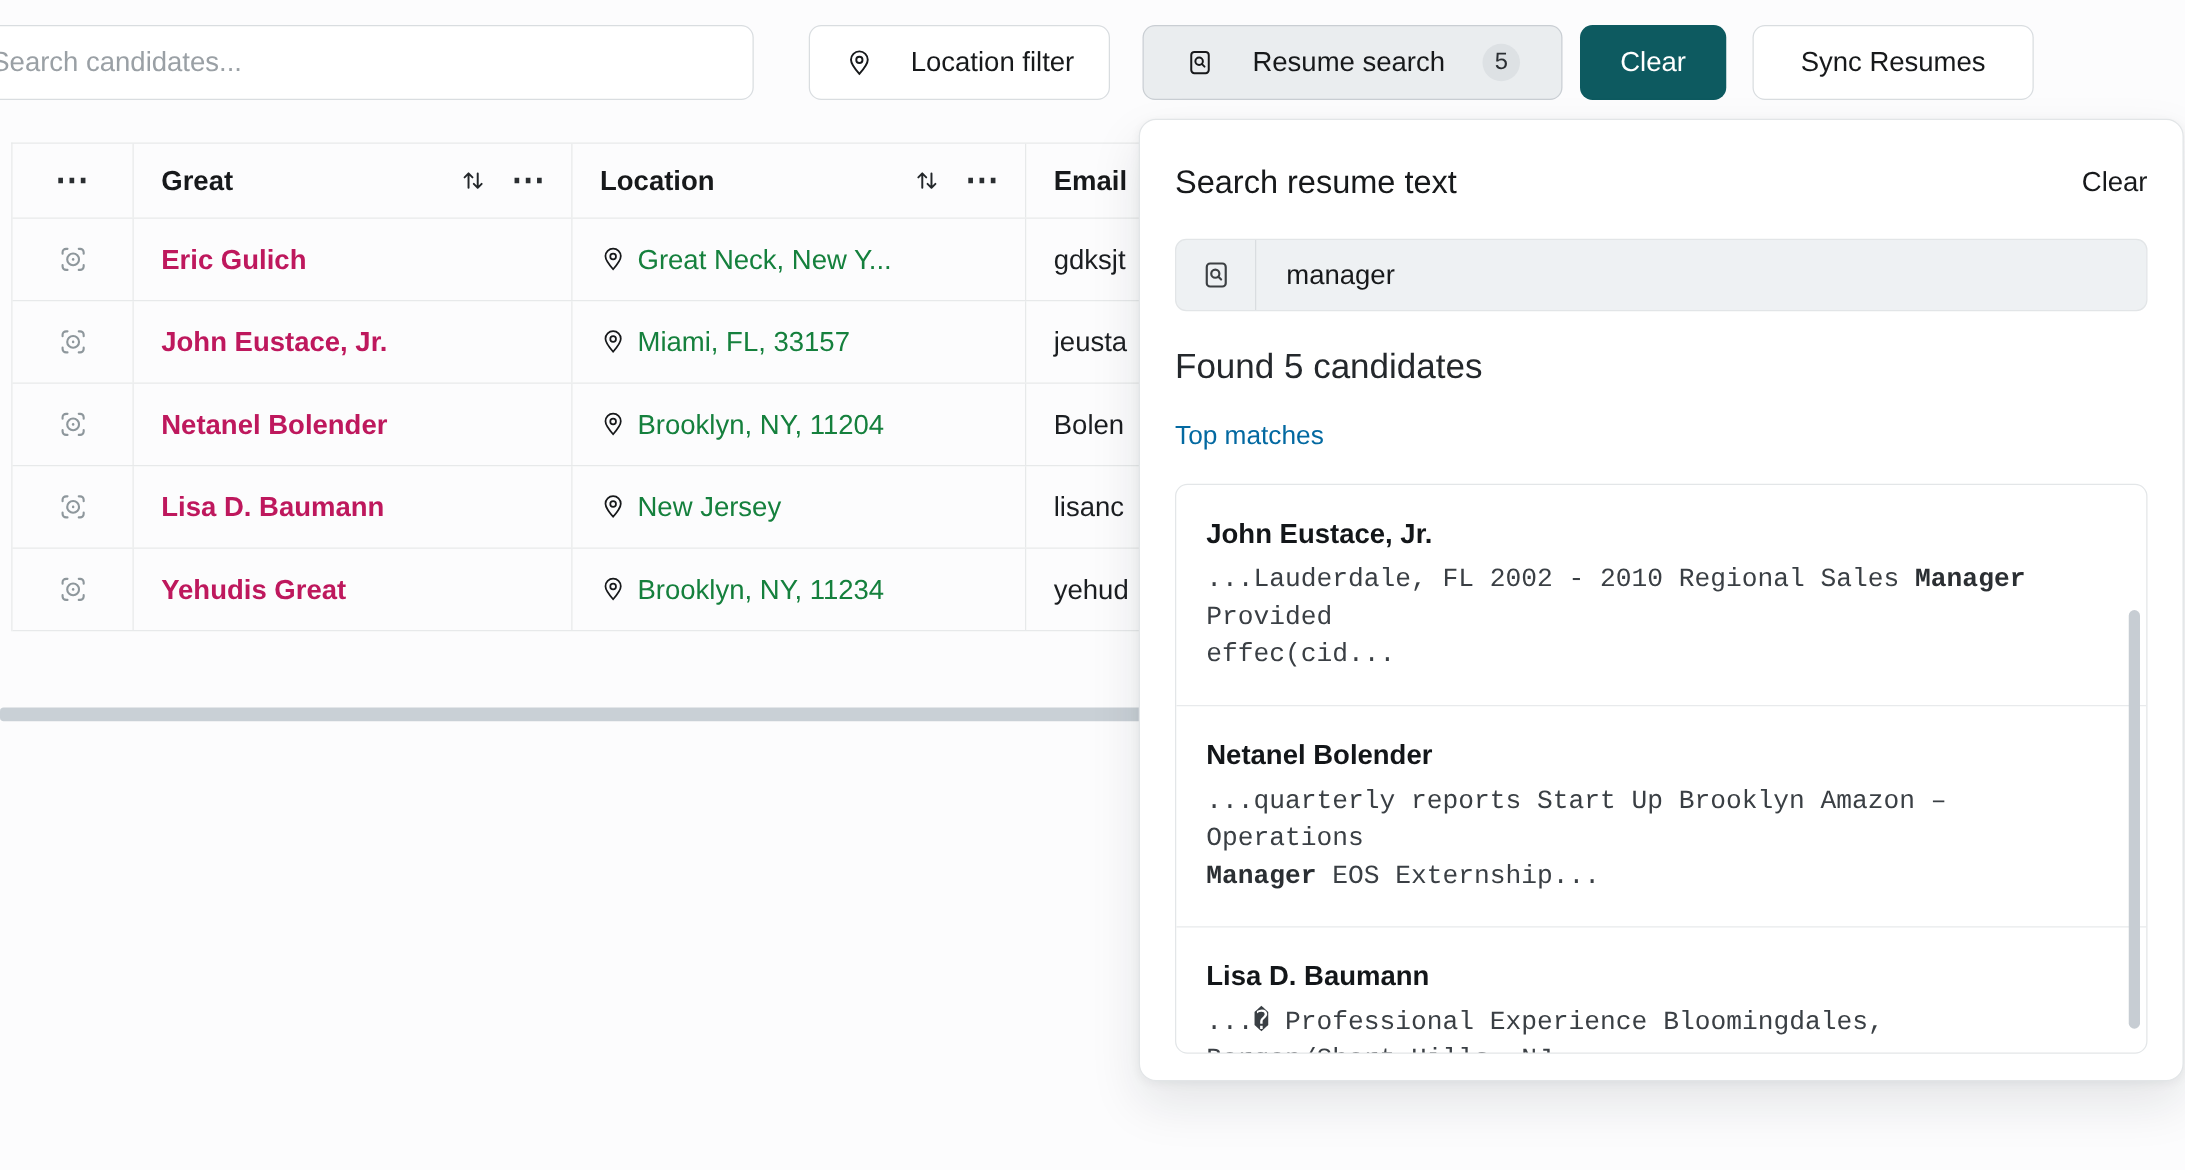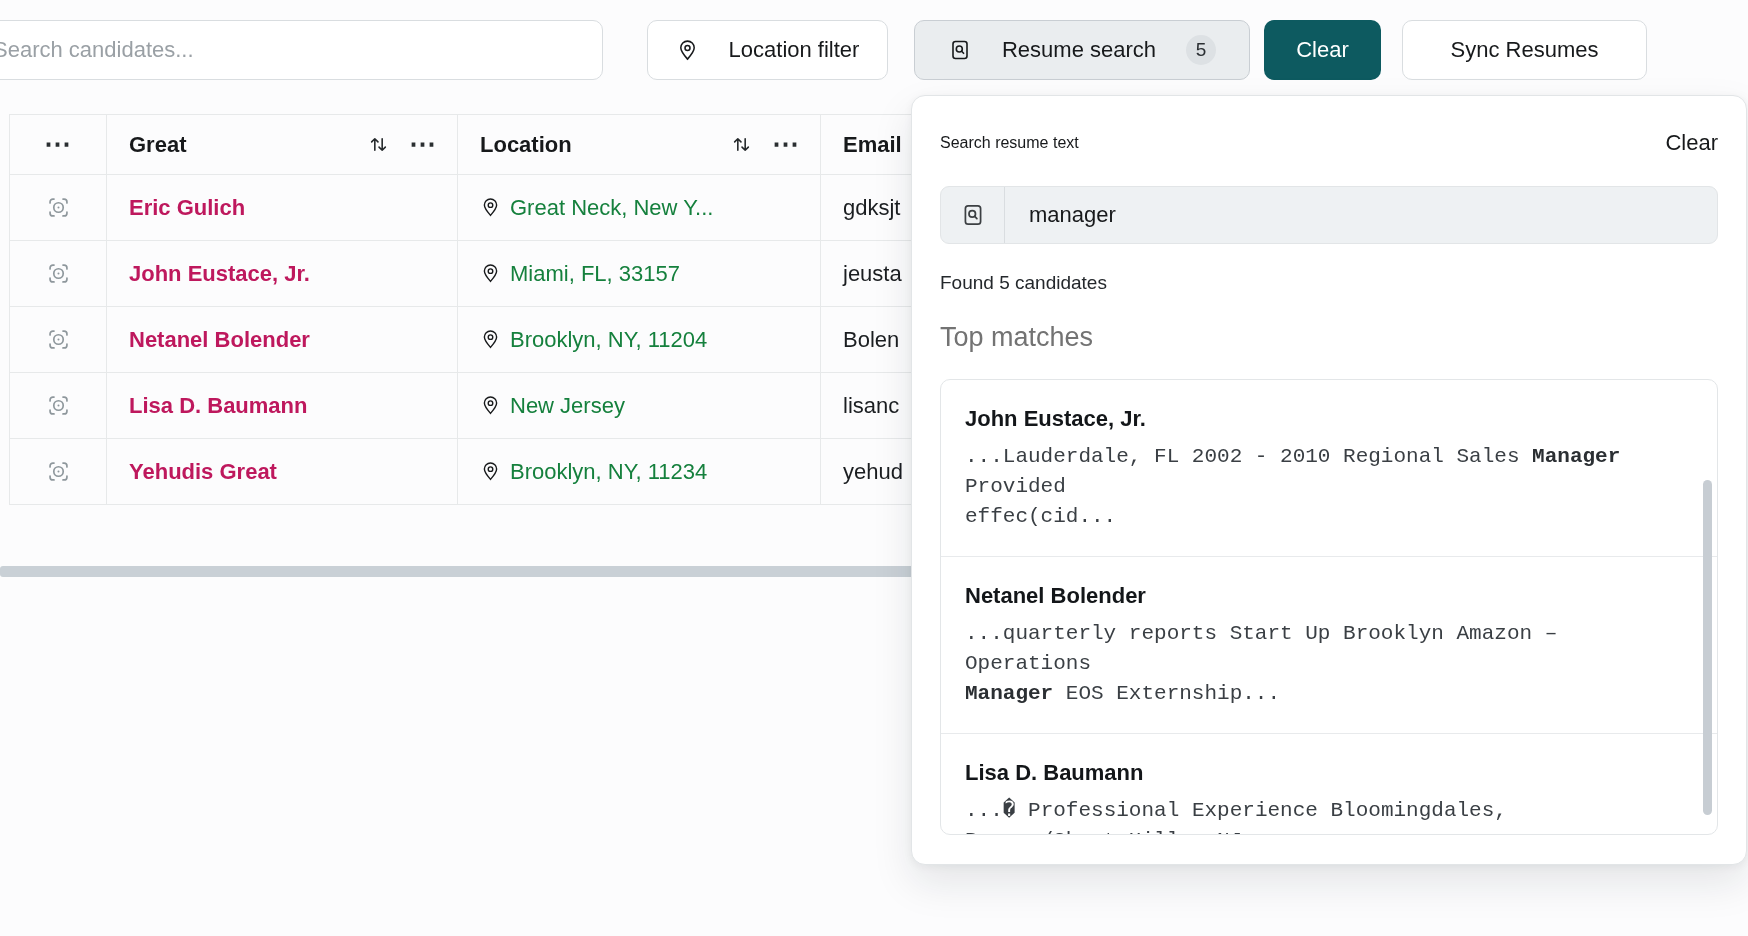--- a/index.html
+++ b/index.html
@@ -19,21 +19,21 @@
   .search-input::placeholder { color:#9aa0a5; }
   .btn {
     display:flex; align-items:center; justify-content:center; gap:30px;
     background:#fff; border:1px solid #d9dde0; font-size:22px; font-weight:500;
     padding:0 26px; cursor:pointer; color:#17191b;
     font-family:"Liberation Sans", sans-serif;
   }
   .btn-location { left:647px; width:241px; }
   .btn-resume   { left:914px; width:336px; background:#eaedef; border-color:#c9ced3; }
   .btn-clear    { left:1264px; width:117px; background:#0d5a60; border:none; color:#fff; }
-  .btn-sync     { left:1402px; width:245px; }
+  .btn-sync     { left:1402px; width:225px; }
   .badge {
     min-width:30px; height:30px; padding:0 6px; border-radius:15px;
     background:#dde1e4; color:#2b2f33; font-size:19px; font-weight:500;
     display:flex; align-items:center; justify-content:center;
   }
   
   .table {
     position:absolute; left:9px; top:114px; width:1233px;
     border-left:1px solid #e7e9ea; border-top:1px solid #e7e9ea; z-index:1;
   }
@@ -60,36 +60,36 @@
     background:#c9d0d6; border-radius:3px; z-index:2; cursor:pointer;
   }
   
   .popover {
     position:absolute; left:911px; top:95px; width:836px; height:770px;
     background:#fff; border:1px solid #e2e5e7; border-radius:14px;
     box-shadow:0 18px 40px rgba(20,30,40,.10), 0 2px 8px rgba(20,30,40,.05);
     padding:34px 28px; z-index:5;
   }
   .pop-head { display:flex; align-items:center; justify-content:space-between; }
-  .pop-title { font-size:16px; font-weight:500; }
+  .pop-title { font-size:26px; font-weight:500; }
   .pop-clear { font-size:22px; cursor:pointer; }
   .pop-input {
     margin-top:30px; height:58px; background:#eef1f3; border:1px solid #e2e5e7;
     border-radius:9px; display:flex; align-items:center; overflow:hidden;
   }
   .pop-input .icon-cell {
     width:64px; height:100%; flex:none; display:flex; align-items:center;
     justify-content:center; border-right:1px solid #d9dde0;
   }
   .query-input {
     flex:1; background:transparent; border:none; outline:none; font-size:22px;
     padding:0 24px; color:#17191b; font-family:"Liberation Sans", sans-serif;
   }
-  .found { margin-top:28px; font-size:19px; color:#24282c; }
-  .topmatches { margin-top:28px; font-size:27px; color:#737373; }
+  .found { margin-top:28px; font-size:28px; color:#24282c; }
+  .topmatches { margin-top:28px; font-size:21px; color:#0369a1; }
   .results {
     margin-top:26px; position:relative; border:1px solid #e3e6e8;
     border-radius:10px; height:456px; overflow:hidden; background:#fff;
   }
   .result { padding:26px 60px 24px 24px; border-bottom:1px solid #e8eaec; cursor:pointer; }
   .result-name { font-size:22px; font-weight:600; color:#131619; }
   .snippet {
     margin-top:10px; font-size:21px; line-height:1.43; color:#3a3f44;
     white-space:pre-line; max-width:700px;font-family:Liberation Mono, monospace;
   }

